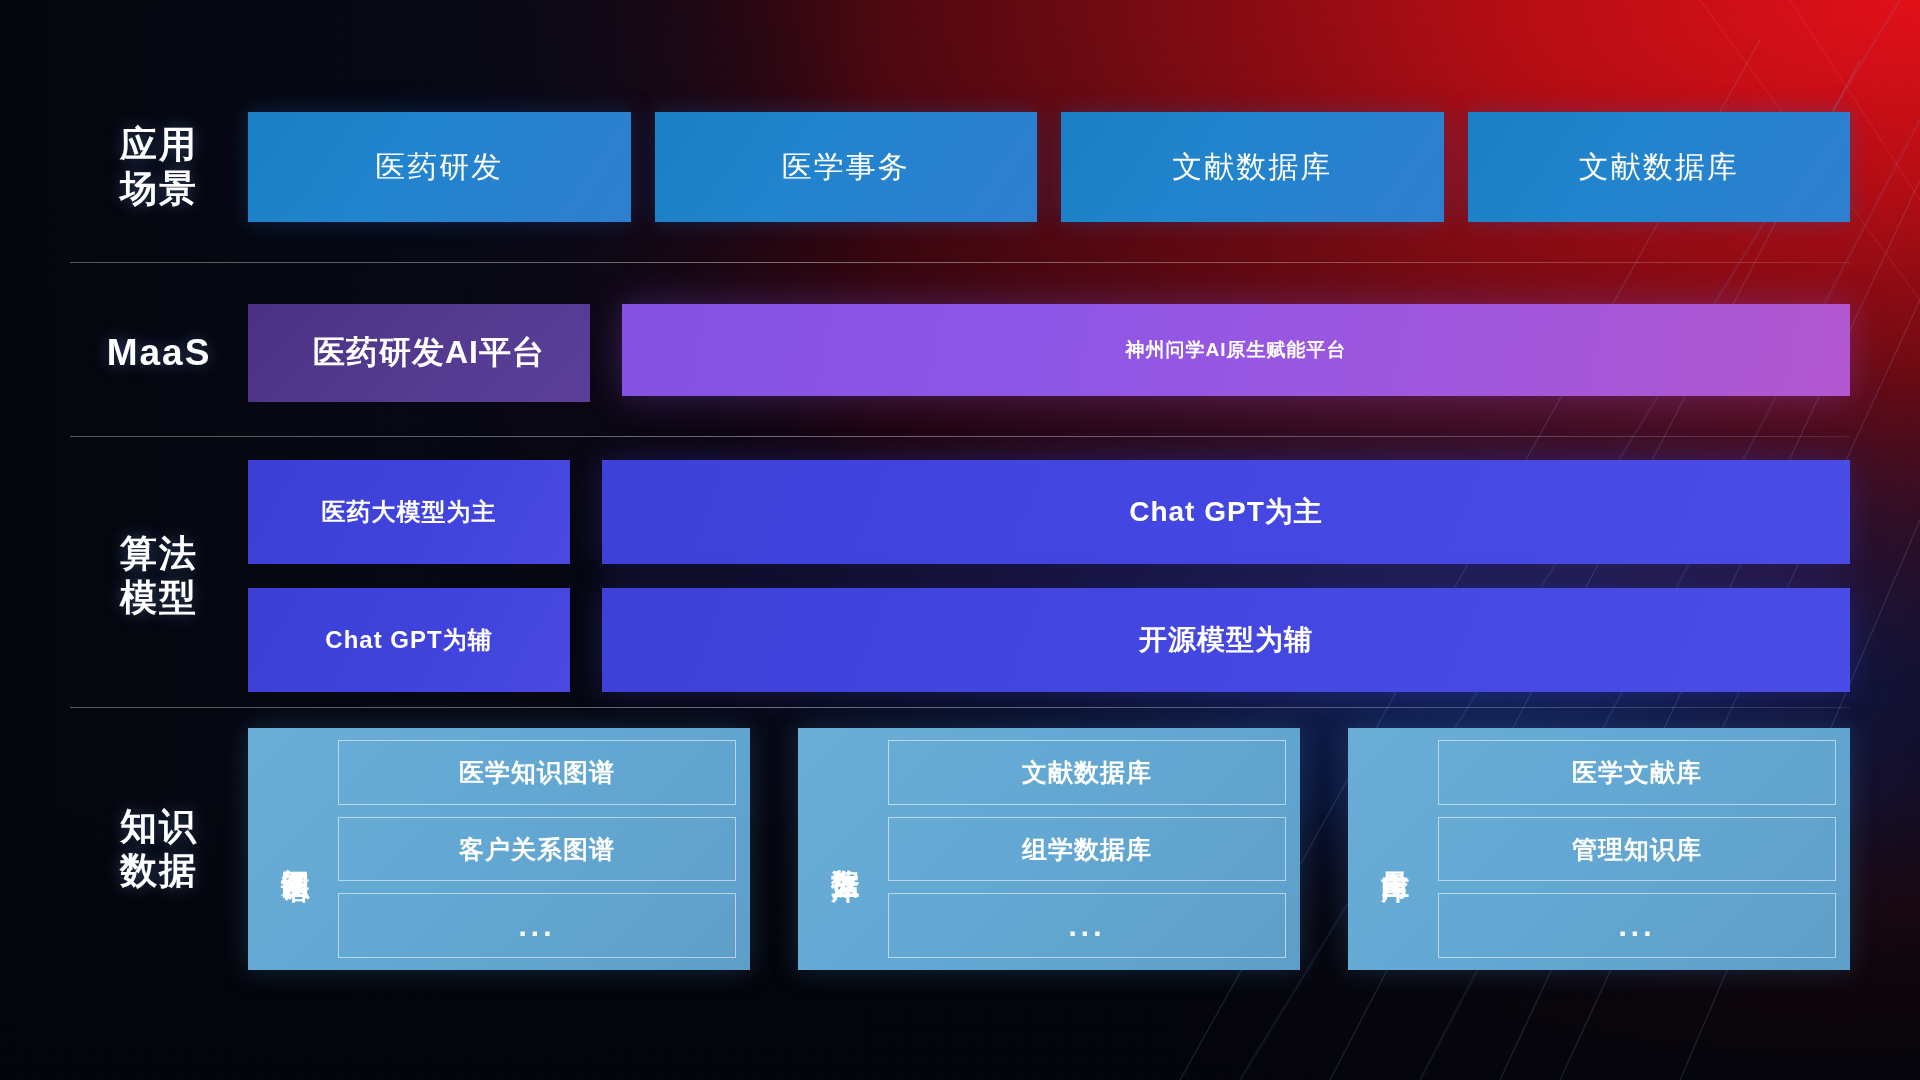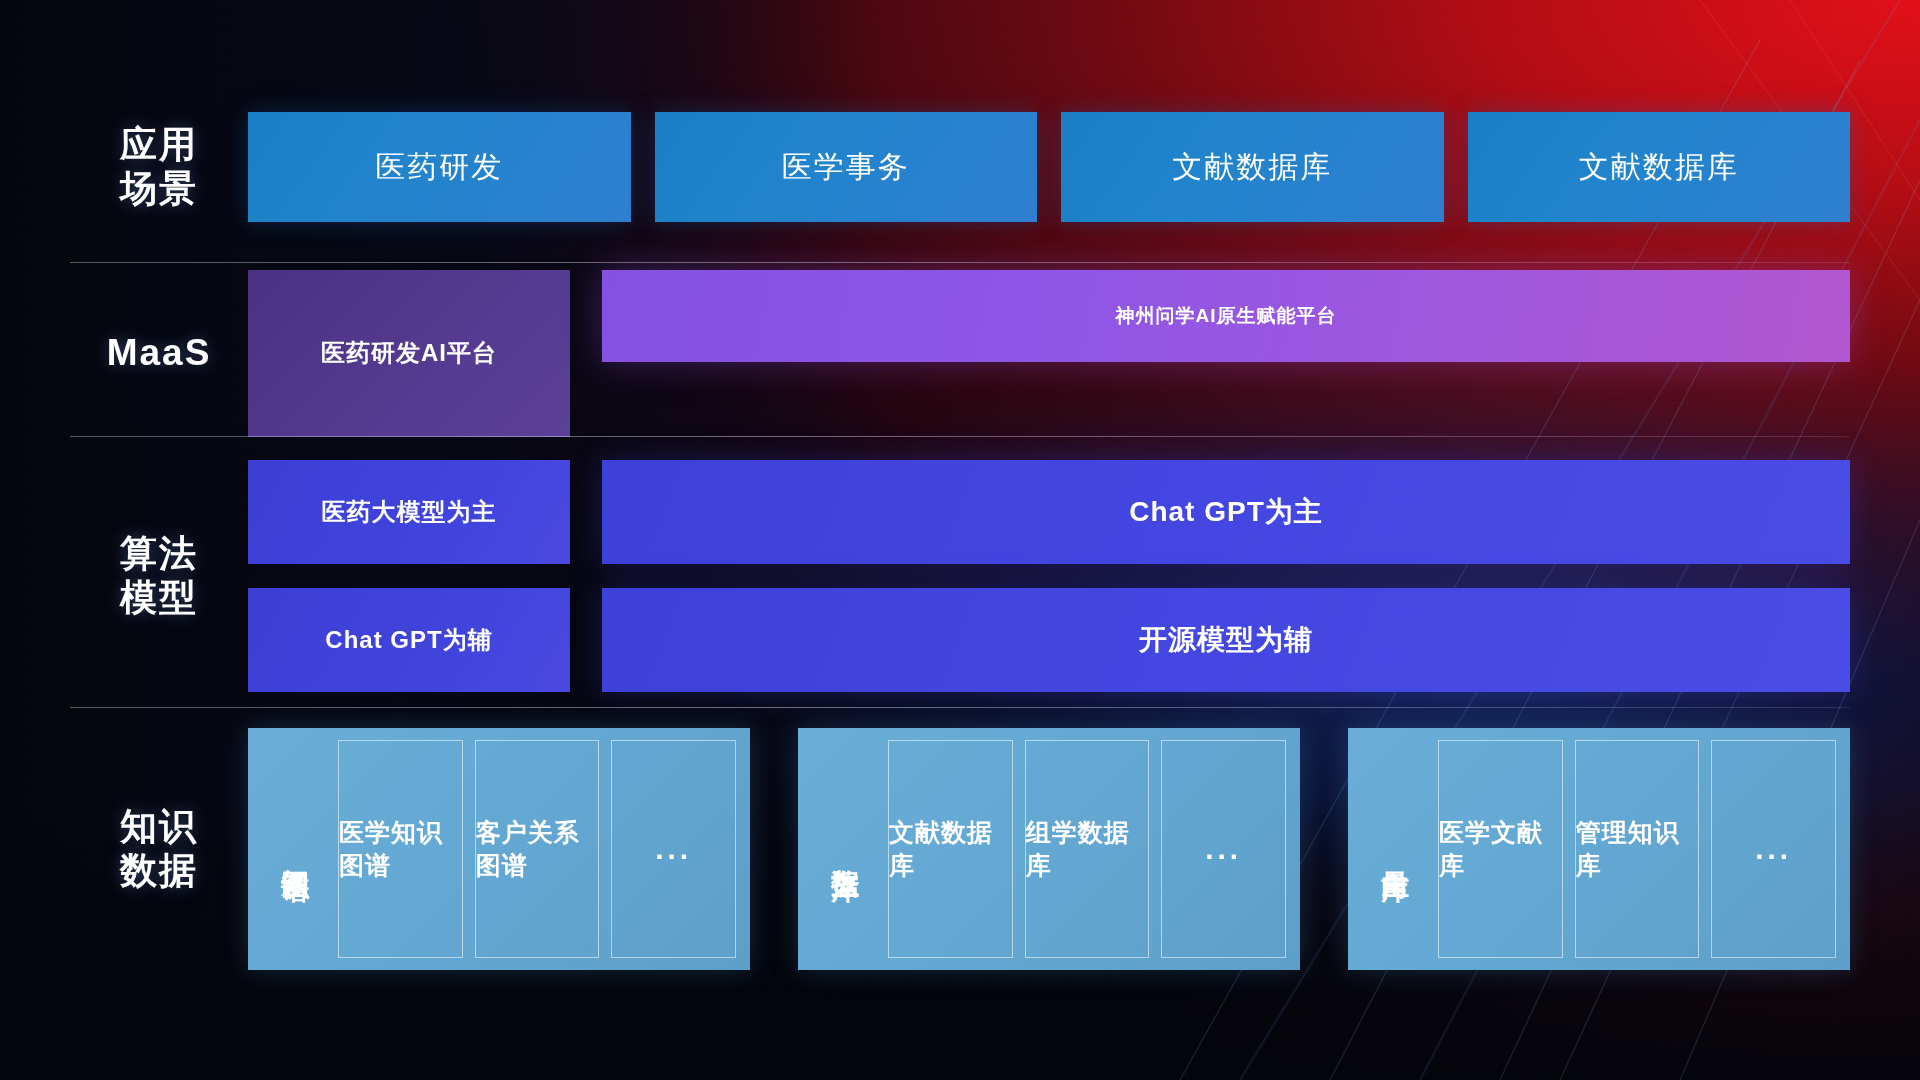--- a/index.html
+++ b/index.html
@@ -93,24 +93,24 @@
     font-weight: normal;
     letter-spacing: 2px;
     box-shadow: 0 0 22px rgba(20,90,170,0.35);
   }
 
   
   #row-maas { top: 288px; height: 130px; }
   .maas-wrap { display: flex; gap: 32px; width: 100%; }
   .maas-left {
     flex: 0 0 322px;
-    height: 167px;
+    height: 98px;
     background: linear-gradient(135deg, #4a3183 0%, #533a8f 50%, #5c3f99 100%);
     display: flex; align-items: center; justify-content: center;
-    color: #ffffff; font-size: 24px; font-weight: bold; letter-spacing: 1px;
+    color: #ffffff; font-size: 32px; font-weight: bold; letter-spacing: 1px; padding-left: 20px;
   }
   .maas-right {
     flex: 1 1 auto;
     height: 92px;
     background: linear-gradient(100deg, #8451e2 0%, #8e56e6 35%, #a057dd 68%, #b257cf 100%);
     display: flex; align-items: center; justify-content: center;
     color: #ffffff; font-size: 19px; font-weight: bold; letter-spacing: 1px;
     box-shadow: 0 0 36px rgba(140,80,230,0.35);
   }
 
@@ -153,21 +153,21 @@
     font-size: 28px;
     font-weight: bold;
     line-height: 1.12;
     letter-spacing: 1px;
     writing-mode: vertical-rl;
     text-orientation: upright;
     white-space: nowrap;
   }
   .know-items {
     flex: 1 1 auto;
-    display: flex; flex-direction: row; justify-content: space-between;
+    display: flex; flex-direction: column; justify-content: space-between;
     gap: 12px;
     padding-left: 6px;
   }
   .know-item {
     flex: 1 1 0;
     border: 1px solid rgba(255,255,255,0.55);
     display: flex; align-items: center; justify-content: center;
     color: #ffffff;
     font-size: 25px;
     font-weight: bold;

